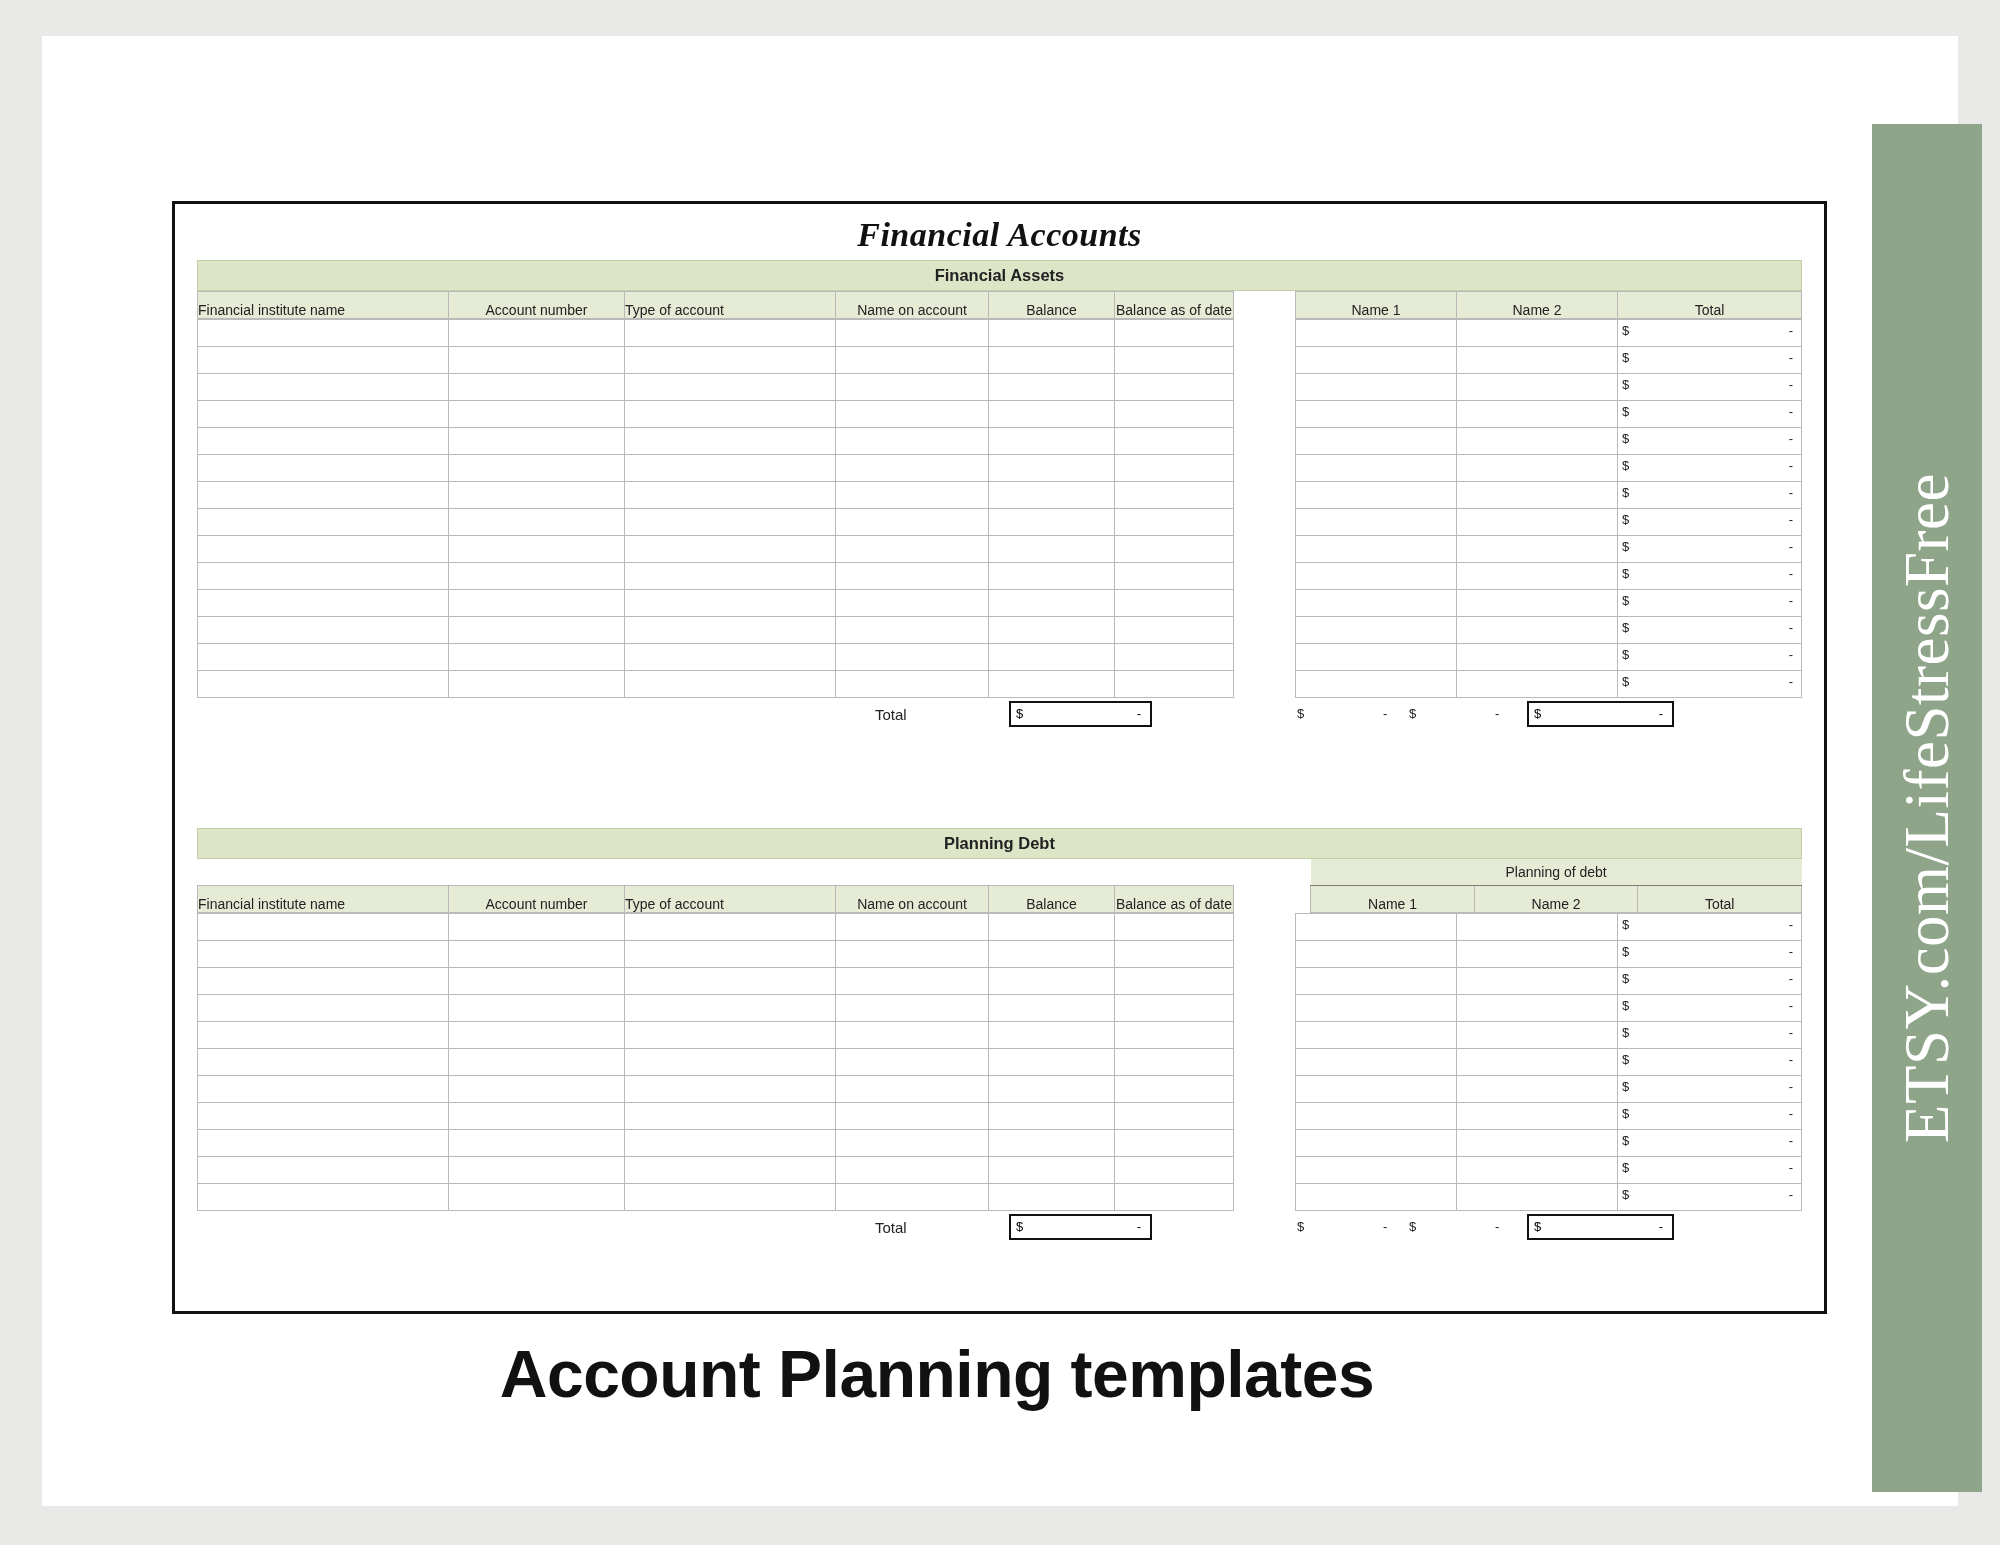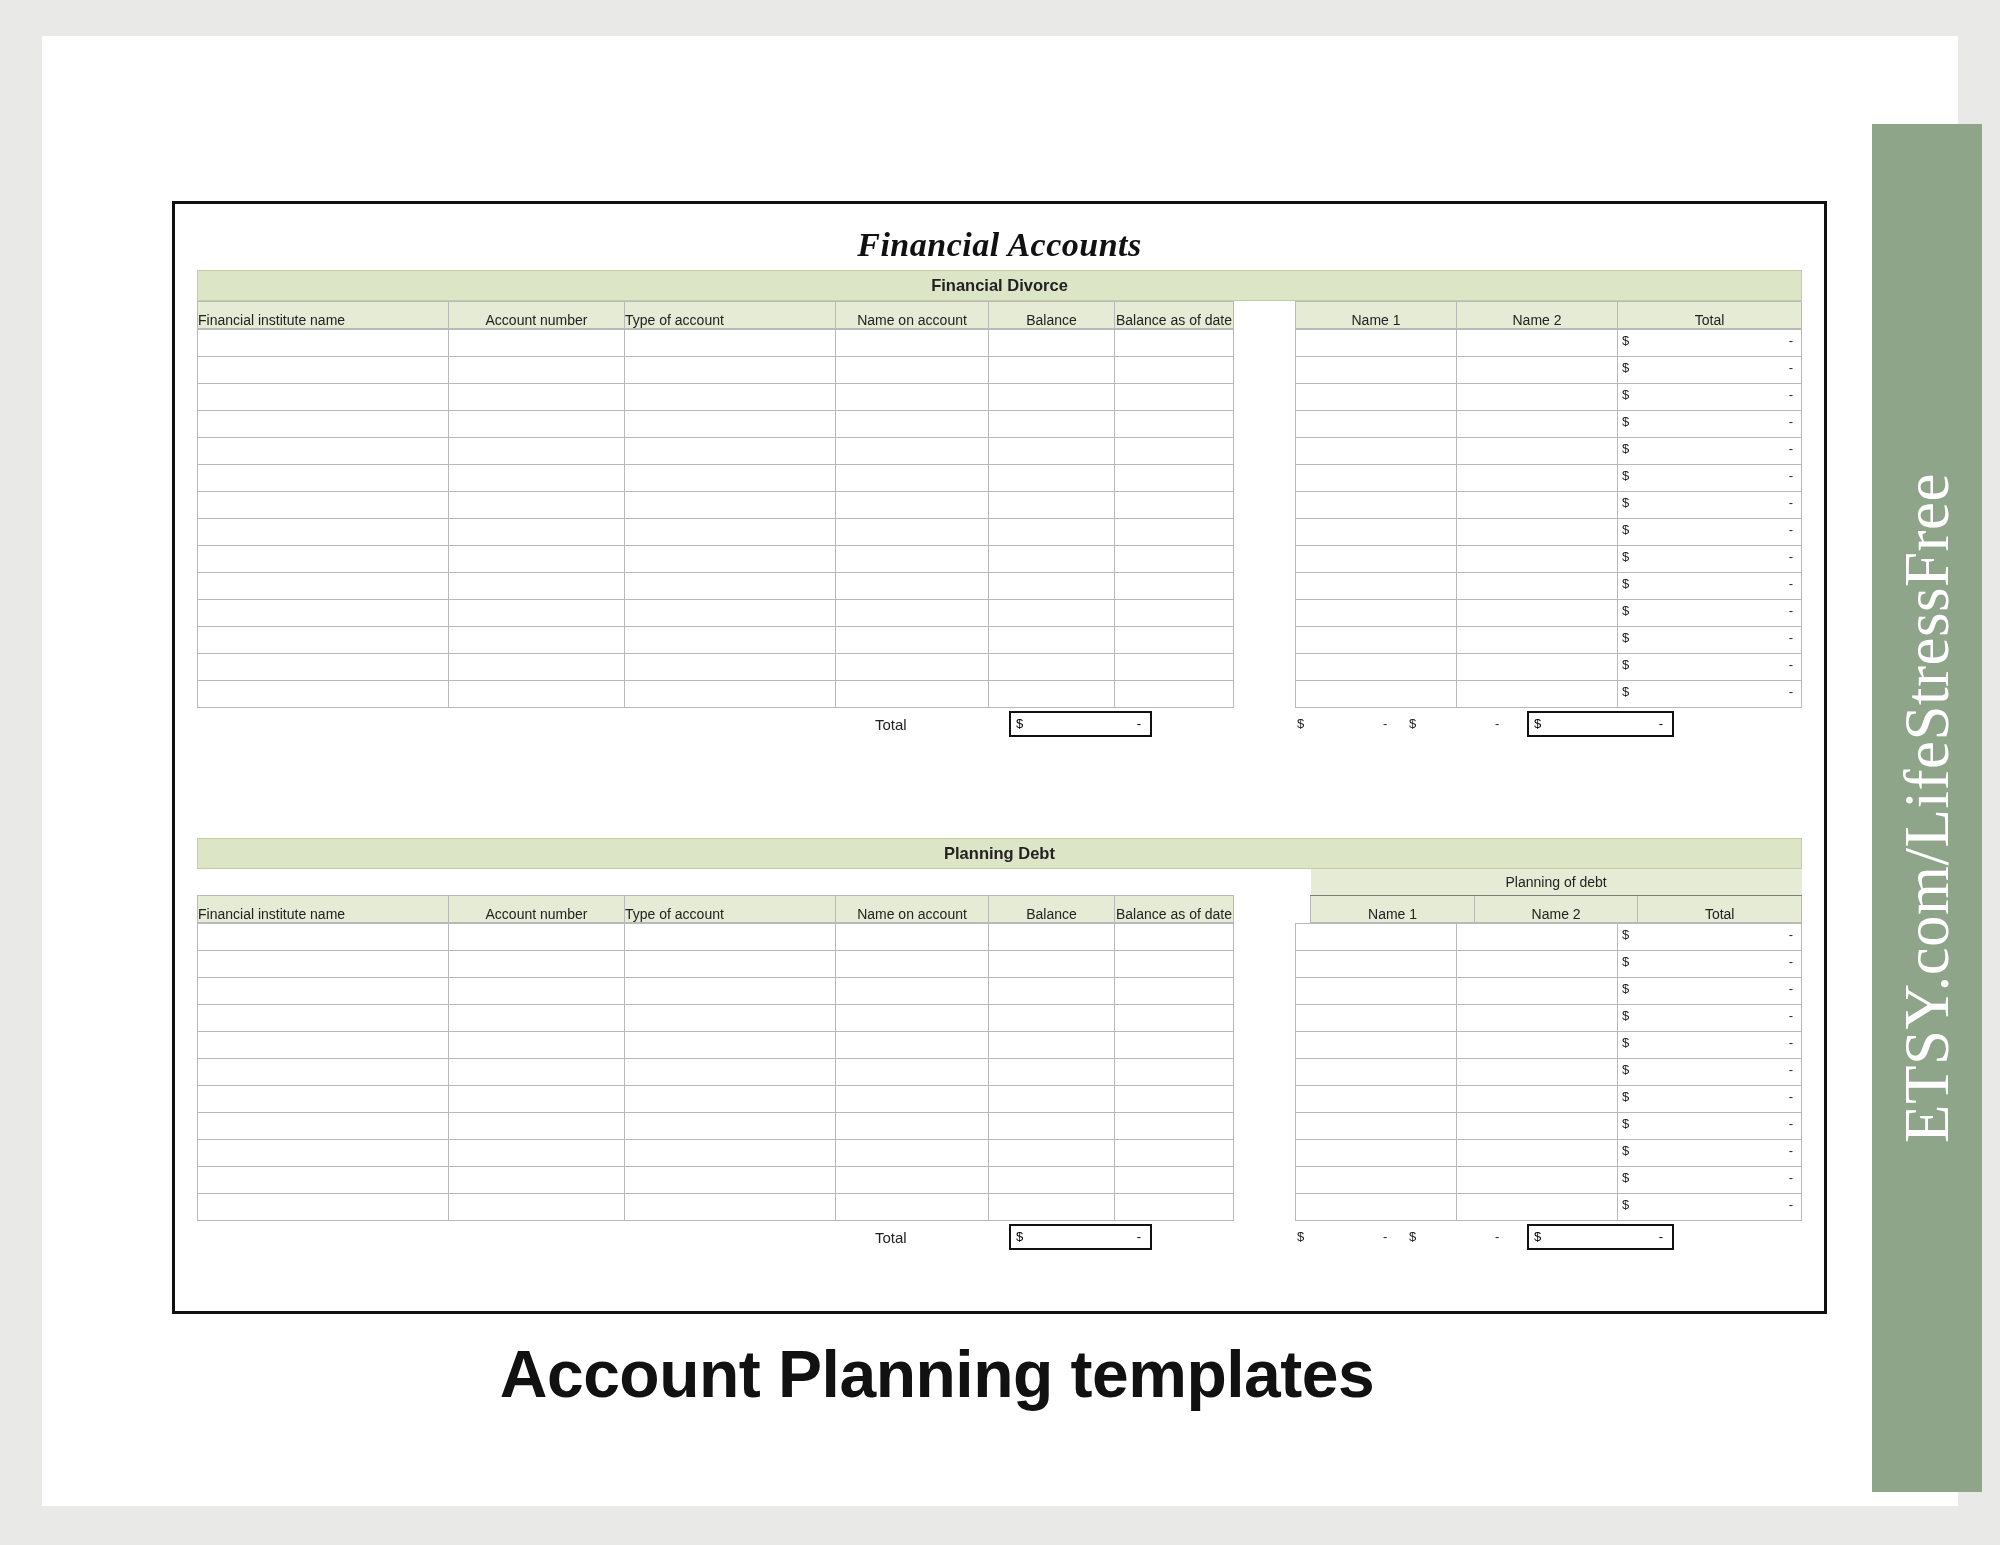--- a/index.html
+++ b/index.html
@@ -55,21 +55,21 @@
     background: #fff;
     box-sizing: border-box;
   }
   .sheet-title {
     text-align: center;
     font-family: "Liberation Serif", serif;
     font-style: italic;
     font-weight: bold;
     font-size: 34px;
     color: #111;
-    padding-top: 22px;
+    padding-top: 12px;
     letter-spacing: 0.5px;
   }
   .band {
     margin: 6px 22px 0 22px;
     background: #dde5c7;
     border: 1px solid #c2cfa5;
     text-align: center;
     font-weight: bold;
     font-size: 16.5px;
     color: #222;
@@ -178,21 +178,21 @@
 </head>
 <body>
 
 <div id="page">
   <div id="card">
 
     <div id="sheet">
 
       <div class="sheet-title">Financial Accounts</div>
 
-      <div class="band">Financial Divorce</div>
+      <div class="band">Financial Assets</div>
 
       <div class="section">
         <div class="hdr-wrap">
           <table class="grid" style="width:1030px">
             <tbody>
                 <tr class="left-head">
               <td style="width:250px">Financial institute name</td>
               <td style="width:175px" class="ctr">Account number</td>
               <td style="width:210px">Type of account</td>
               <td style="width:152px" class="ctr">Name on account</td>

